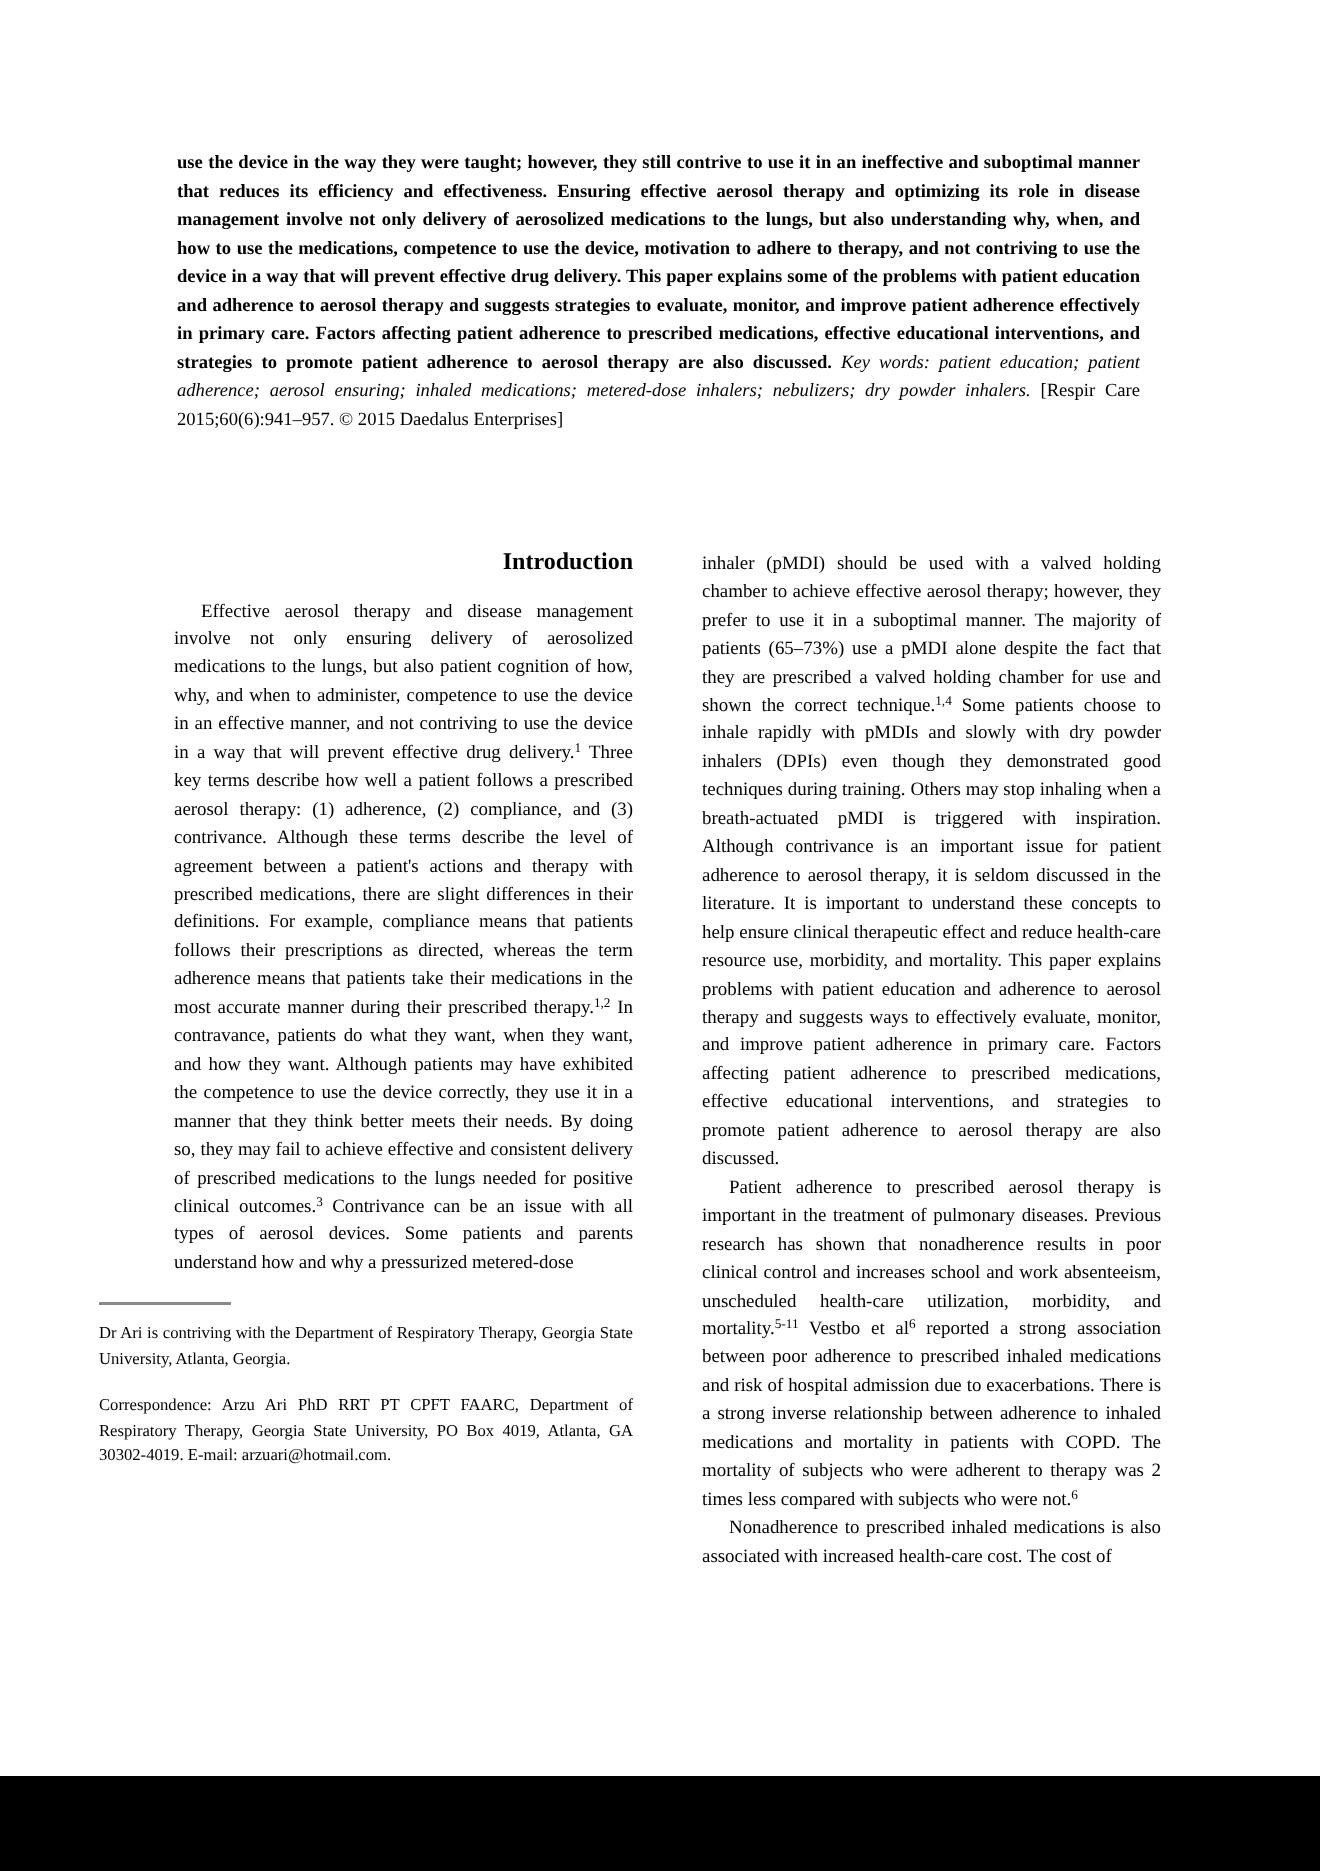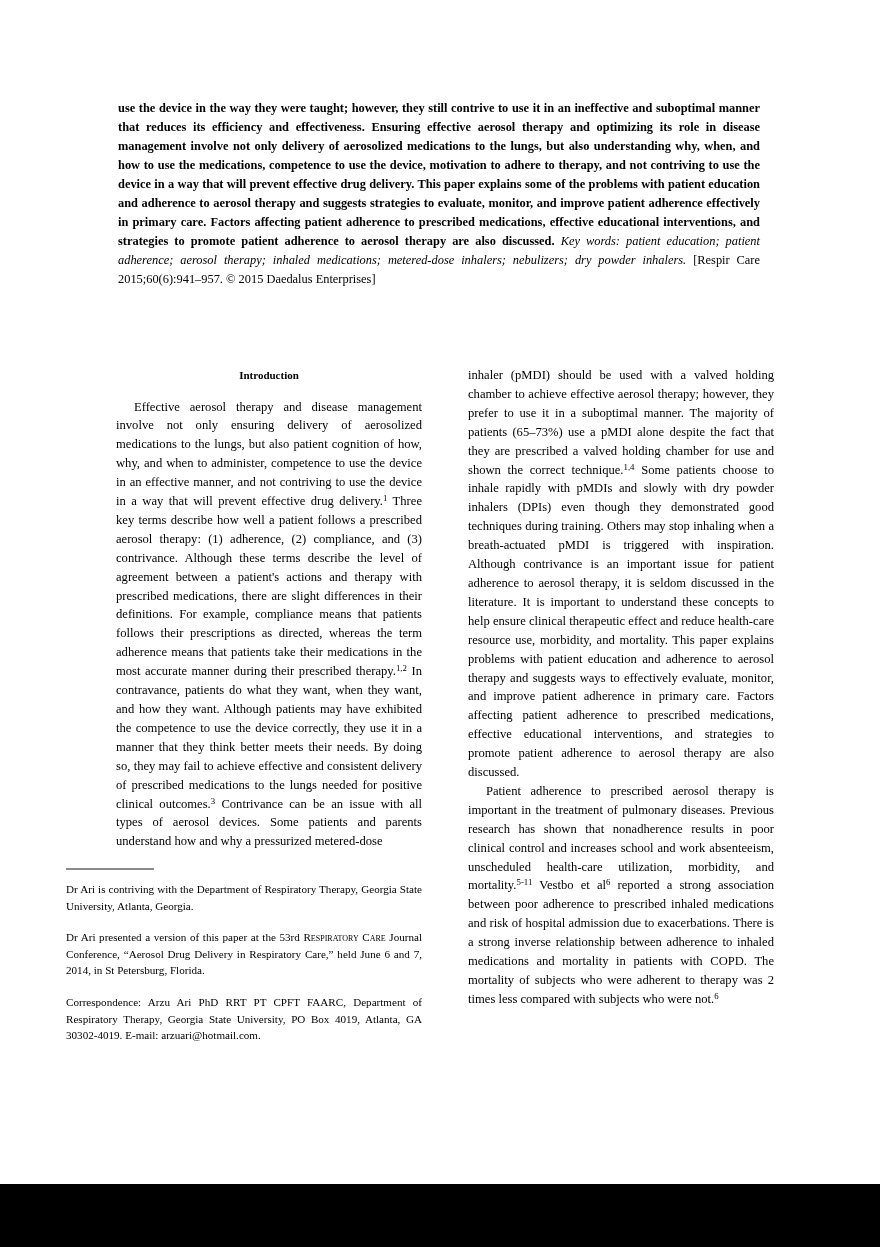--- a/index.html
+++ b/index.html
@@ -61,23 +61,23 @@
     width: 306px;
     font-size: 12.6px;
     line-height: 18.9px;
     text-align: justify;
     text-justify: inter-word;
   }
   .col-left  { left: 116px; top: 366px; }
   .col-right { left: 468px; top: 366px; }
 
   h2.section-head {
-    font-size: 11px;
+    font-size: 16px;
     font-weight: bold;
-    text-align: center;
+    text-align: right;
     margin: 0 0 13px 0;
     line-height: 18.5px;
   }
   h2.section-head.spaced { margin-top: 22px; }
 
   p.body-par {
     margin: 0;
     text-indent: 18px;
   }
   p.body-par.cont { text-indent: 0; }
@@ -113,39 +113,39 @@
     font-variant: small-caps;
   }
 </style>
 </head>
 <body>
 
 <div class="page">
 
   <div class="abstract">
     <span class="lead">use the device in the way they were taught; however, they still contrive to use it in an ineffective and suboptimal manner that reduces its efficiency and effectiveness. Ensuring effective aerosol therapy and optimizing its role in disease management involve not only delivery of aerosolized medications to the lungs, but also understanding why, when, and how to use the medications, competence to use the device, motivation to adhere to therapy, and not contriving to use the device in a way that will prevent effective drug delivery. This paper explains some of the problems with patient education and adherence to aerosol therapy and suggests strategies to evaluate, monitor, and improve patient adherence effectively in primary care. Factors affecting patient adherence to prescribed medications, effective educational interventions, and strategies to promote patient adherence to aerosol therapy are also discussed.</span>
-    <span class="kw">Key words: patient education; patient adherence; aerosol therapy; inhaled medications; metered-dose inhalers; nebulizers; dry powder inhalers.</span>
+    <span class="kw">Key words: patient education; patient adherence; aerosol ensuring; inhaled medications; metered-dose inhalers; nebulizers; dry powder inhalers.</span>
     <span class="cite">[Respir Care 2015;60(6):941–957. © 2015 Daedalus Enterprises]</span>
   </div>
 
   <div class="col col-left">
     <h2 class="section-head">Introduction</h2>
     <p class="body-par"><span>Effective aerosol therapy and disease management involve not only ensuring delivery of aerosolized medications to the lungs, but also patient cognition of how, why, and when to administer, competence to use the device in an effective manner, and not contriving to use the device in a way that will prevent effective drug delivery.</span><sup>1</sup><span> Three key terms describe how well a patient follows a prescribed aerosol therapy: (1) adherence, (2) compliance, and (3) contrivance. Although these terms describe the level of agreement between a patient's actions and therapy with prescribed medications, there are slight differences in their definitions. For example, compliance means that patients follows their prescriptions as directed, whereas the term adherence means that patients take their medications in the most accurate manner during their prescribed therapy.</span><sup>1,2</sup><span> In contravance, patients do what they want, when they want, and how they want. Although patients may have exhibited the competence to use the device correctly, they use it in a manner that they think better meets their needs. By doing so, they may fail to achieve effective and consistent delivery of prescribed medications to the lungs needed for positive clinical outcomes.</span><sup>3</sup><span> Contrivance can be an issue with all types of aerosol devices. Some patients and parents understand how and why a pressurized metered-dose</span></p>
   </div>
 
   <div class="col col-right">
     <p class="body-par cont"><span>inhaler (pMDI) should be used with a valved holding chamber to achieve effective aerosol therapy; however, they prefer to use it in a suboptimal manner. The majority of patients (65–73%) use a pMDI alone despite the fact that they are prescribed a valved holding chamber for use and shown the correct technique.</span><sup>1,4</sup><span> Some patients choose to inhale rapidly with pMDIs and slowly with dry powder inhalers (DPIs) even though they demonstrated good techniques during training. Others may stop inhaling when a breath-actuated pMDI is triggered with inspiration. Although contrivance is an important issue for patient adherence to aerosol therapy, it is seldom discussed in the literature. It is important to understand these concepts to help ensure clinical therapeutic effect and reduce health-care resource use, morbidity, and mortality. This paper explains problems with patient education and adherence to aerosol therapy and suggests ways to effectively evaluate, monitor, and improve patient adherence in primary care. Factors affecting patient adherence to prescribed medications, effective educational interventions, and strategies to promote patient adherence to aerosol therapy are also discussed.</span></p>
 
 
     <p class="body-par"><span>Patient adherence to prescribed aerosol therapy is important in the treatment of pulmonary diseases. Previous research has shown that nonadherence results in poor clinical control and increases school and work absenteeism, unscheduled health-care utilization, morbidity, and mortality.</span><sup>5-11</sup><span> Vestbo et al</span><sup>6</sup><span> reported a strong association between poor adherence to prescribed inhaled medications and risk of hospital admission due to exacerbations. There is a strong inverse relationship between adherence to inhaled medications and mortality in patients with COPD. The mortality of subjects who were adherent to therapy was 2 times less compared with subjects who were not.</span><sup>6</sup></p>
 
+    <p class="body-par">Nonadherence to prescribed inhaled medications is also associated with increased health-care cost. The cost of</p>
   </div>
 
   <div class="footnotes">
     <div class="fn-rule"></div>
     <p>Dr Ari is contriving with the Department of Respiratory Therapy, Georgia State University, Atlanta, Georgia.</p>
-    <p><span>Dr Ari presented a version of this paper at the 53rd </span><span class="smallcaps">Respiratory Care</span><span> Journal Conference, “Aerosol Drug Delivery in Respiratory Care,” held June 6 and 7, 2014, in St Petersburg, Florida.</span></p>
     <p>Correspondence: Arzu Ari PhD RRT PT CPFT FAARC, Department of Respiratory Therapy, Georgia State University, PO Box 4019, Atlanta, GA 30302-4019. E-mail: arzuari@hotmail.com.</p>
   </div>
 
 </div>
 
 <div class="bottom-band"></div>
 
 </body></html>

